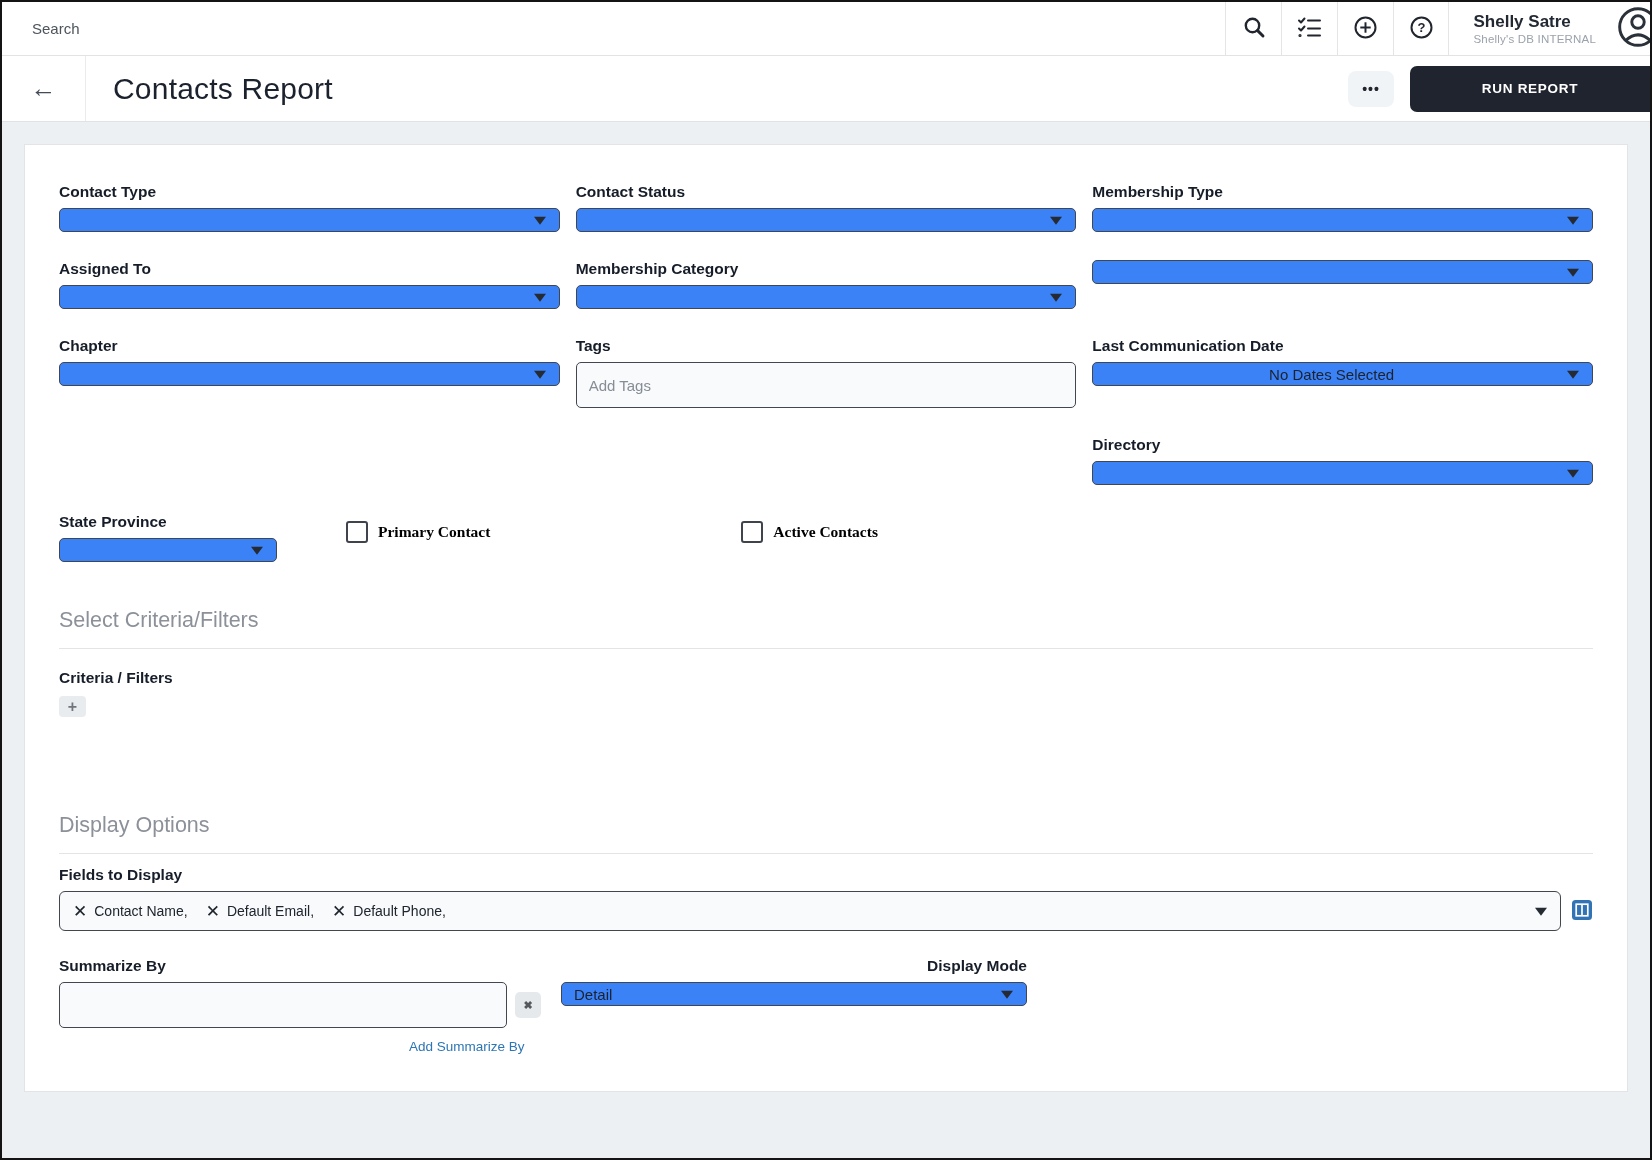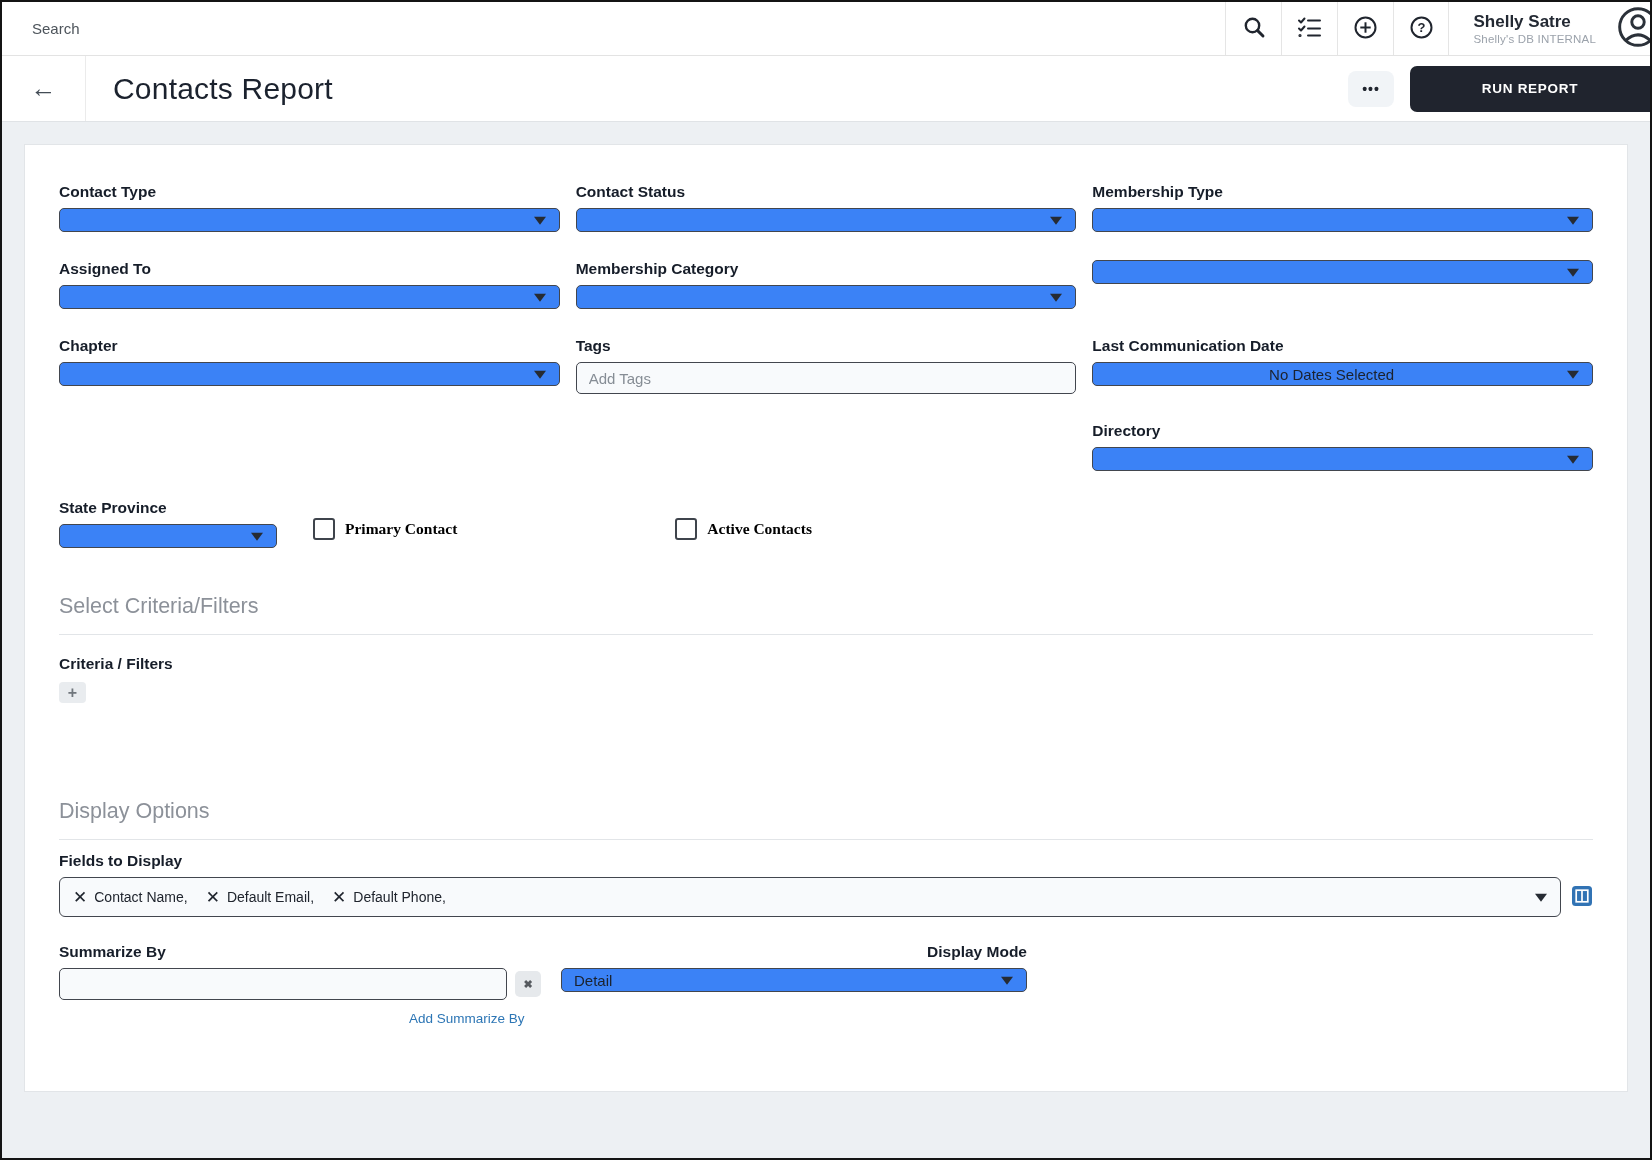--- a/index.html
+++ b/index.html
@@ -34,25 +34,25 @@
   .main{ padding:22px; }
   .card{ background:#fff; border:1px solid #e2e5e8; min-height:948px; padding:38px 34px 36px 34px; }
   .grid{ display:grid; grid-template-columns:1fr 1fr 1fr; column-gap:16px; }
   .field{ margin-bottom:28px; }
   .flabel{ display:block; font-size:15.5px; font-weight:700; color:#161d29; margin-bottom:7px; }
   .control{ height:24px; border:1px solid #42464e; border-radius:5px; background:#3b82f6; display:flex;
      align-items:center; padding:0 34px 0 12px; position:relative; font-size:15px; color:#1b222e; cursor:pointer; }
   .caret{ position:absolute; right:13px; top:50%; transform:translateY(-40%); width:0; height:0;
      border-left:6px solid transparent; border-right:6px solid transparent; border-top:8px solid #262b33; }
   .value-center{ flex:1; text-align:center; }
-  .text-input{ height:32px; width:100%; border:1px solid #42464e; border-radius:5px; background:#f8fafc;
+  .text-input{ height:46px; width:100%; border:1px solid #42464e; border-radius:5px; background:#f8fafc;
      padding:0 12px; font-size:15px; color:#4d7c0f; font-family:inherit; outline:none; }
   .text-input::placeholder{ color:#868d95; }
   
-  .row5{ display:flex; align-items:flex-end; margin-bottom:10px; }
+  .row5{ display:flex; margin-bottom:10px;gap:33px; }
   .state-block{ width:218px; }
   .state-block .field{ margin-bottom:0; }
   .chk-group{ display:flex; align-items:center; height:38px; }
   .chk-primary{ margin-left:36px; }
   .chk-active{ margin-left:218px; }
   .checkbox{ width:22px; height:22px; border:2px solid #3f444c; border-radius:3px; background:#fff; cursor:pointer; }
   .chk-label{ margin-left:10px; font-size:15.5px; font-weight:700; color:#000000;font-family:Liberation Serif, serif; }
   
   .section-heading{ font-size:21.5px; font-weight:400; color:#8c9199; }
   .sec-criteria{ margin-top:46px; }

